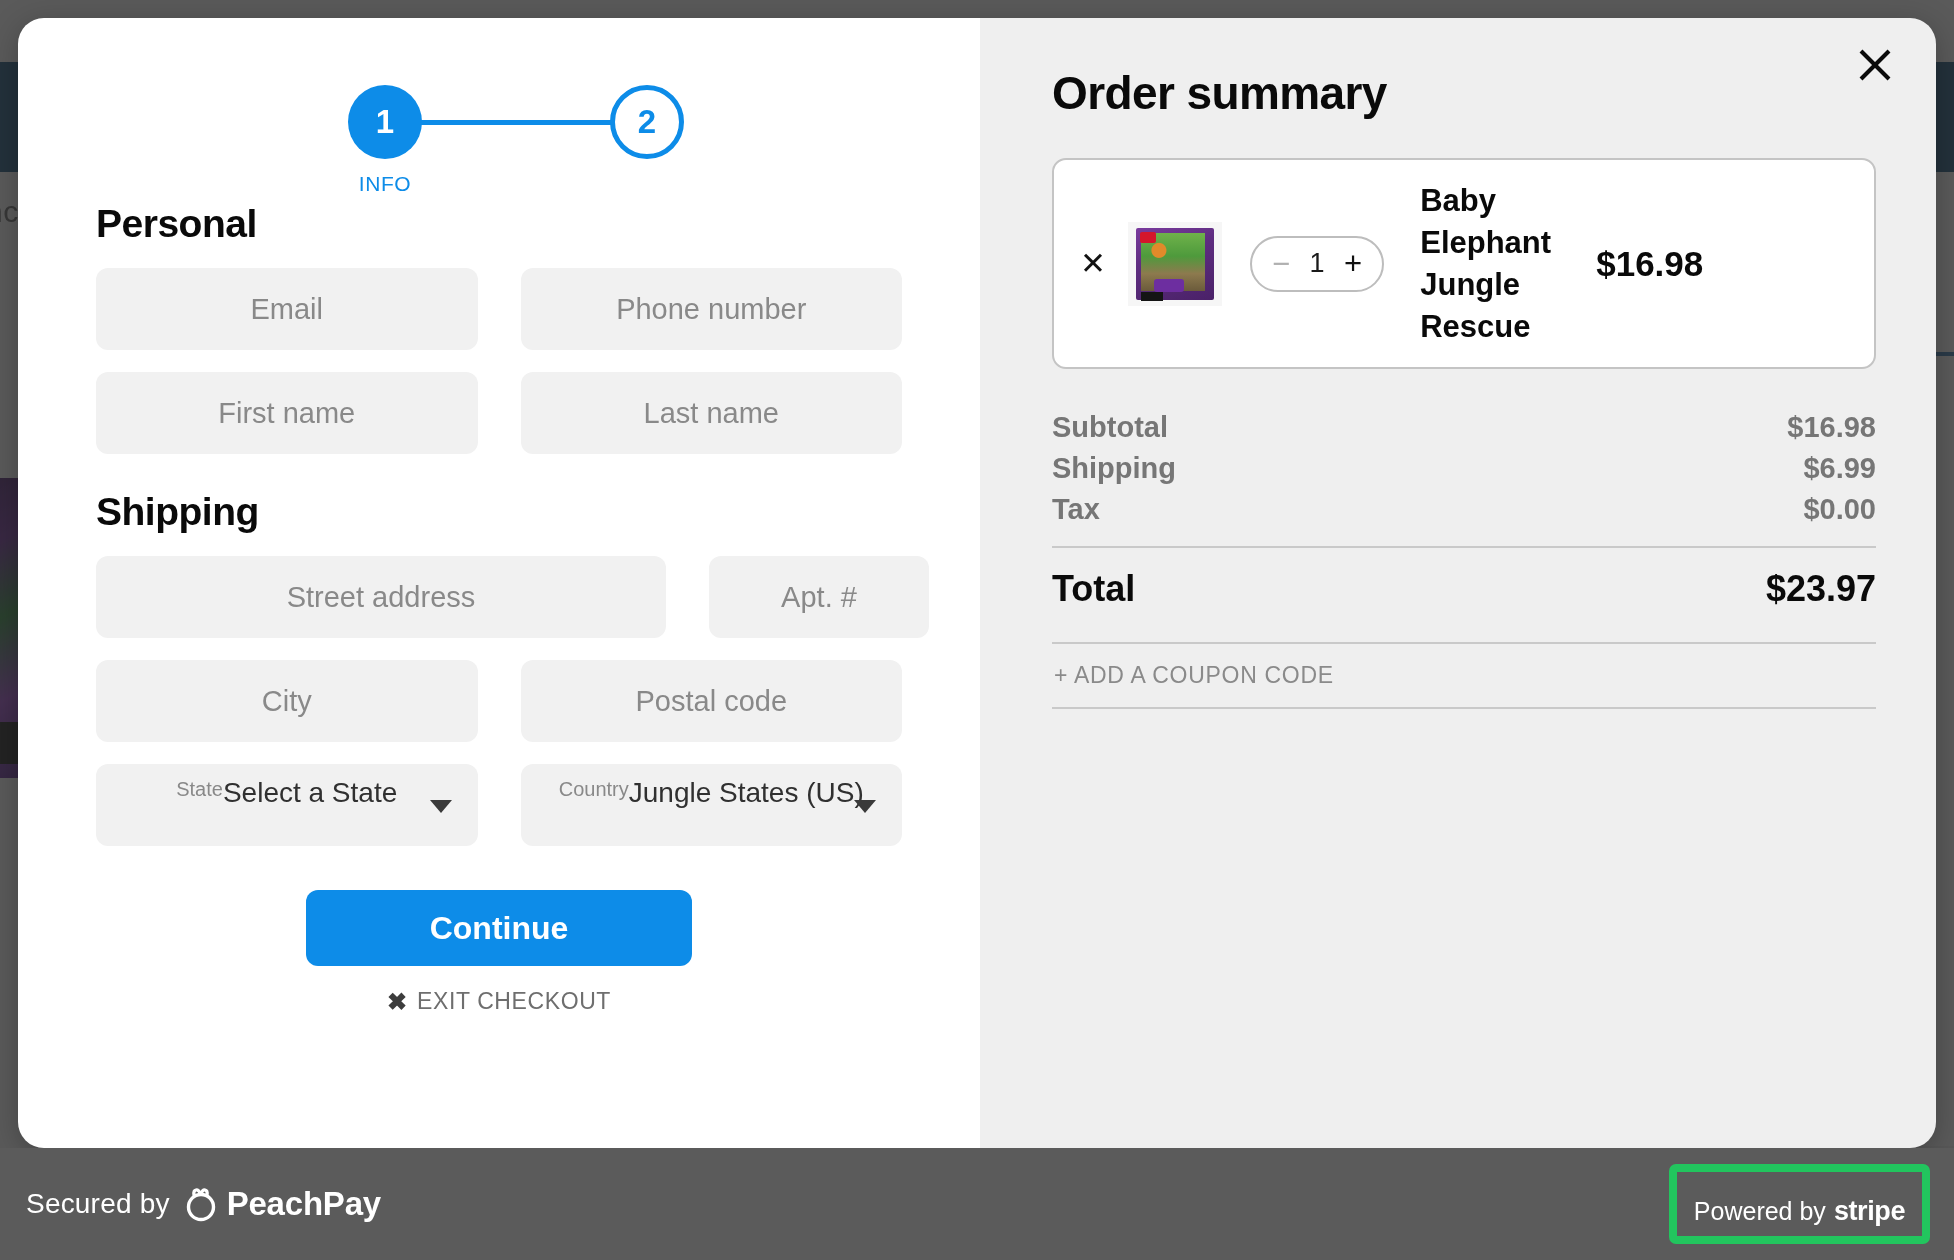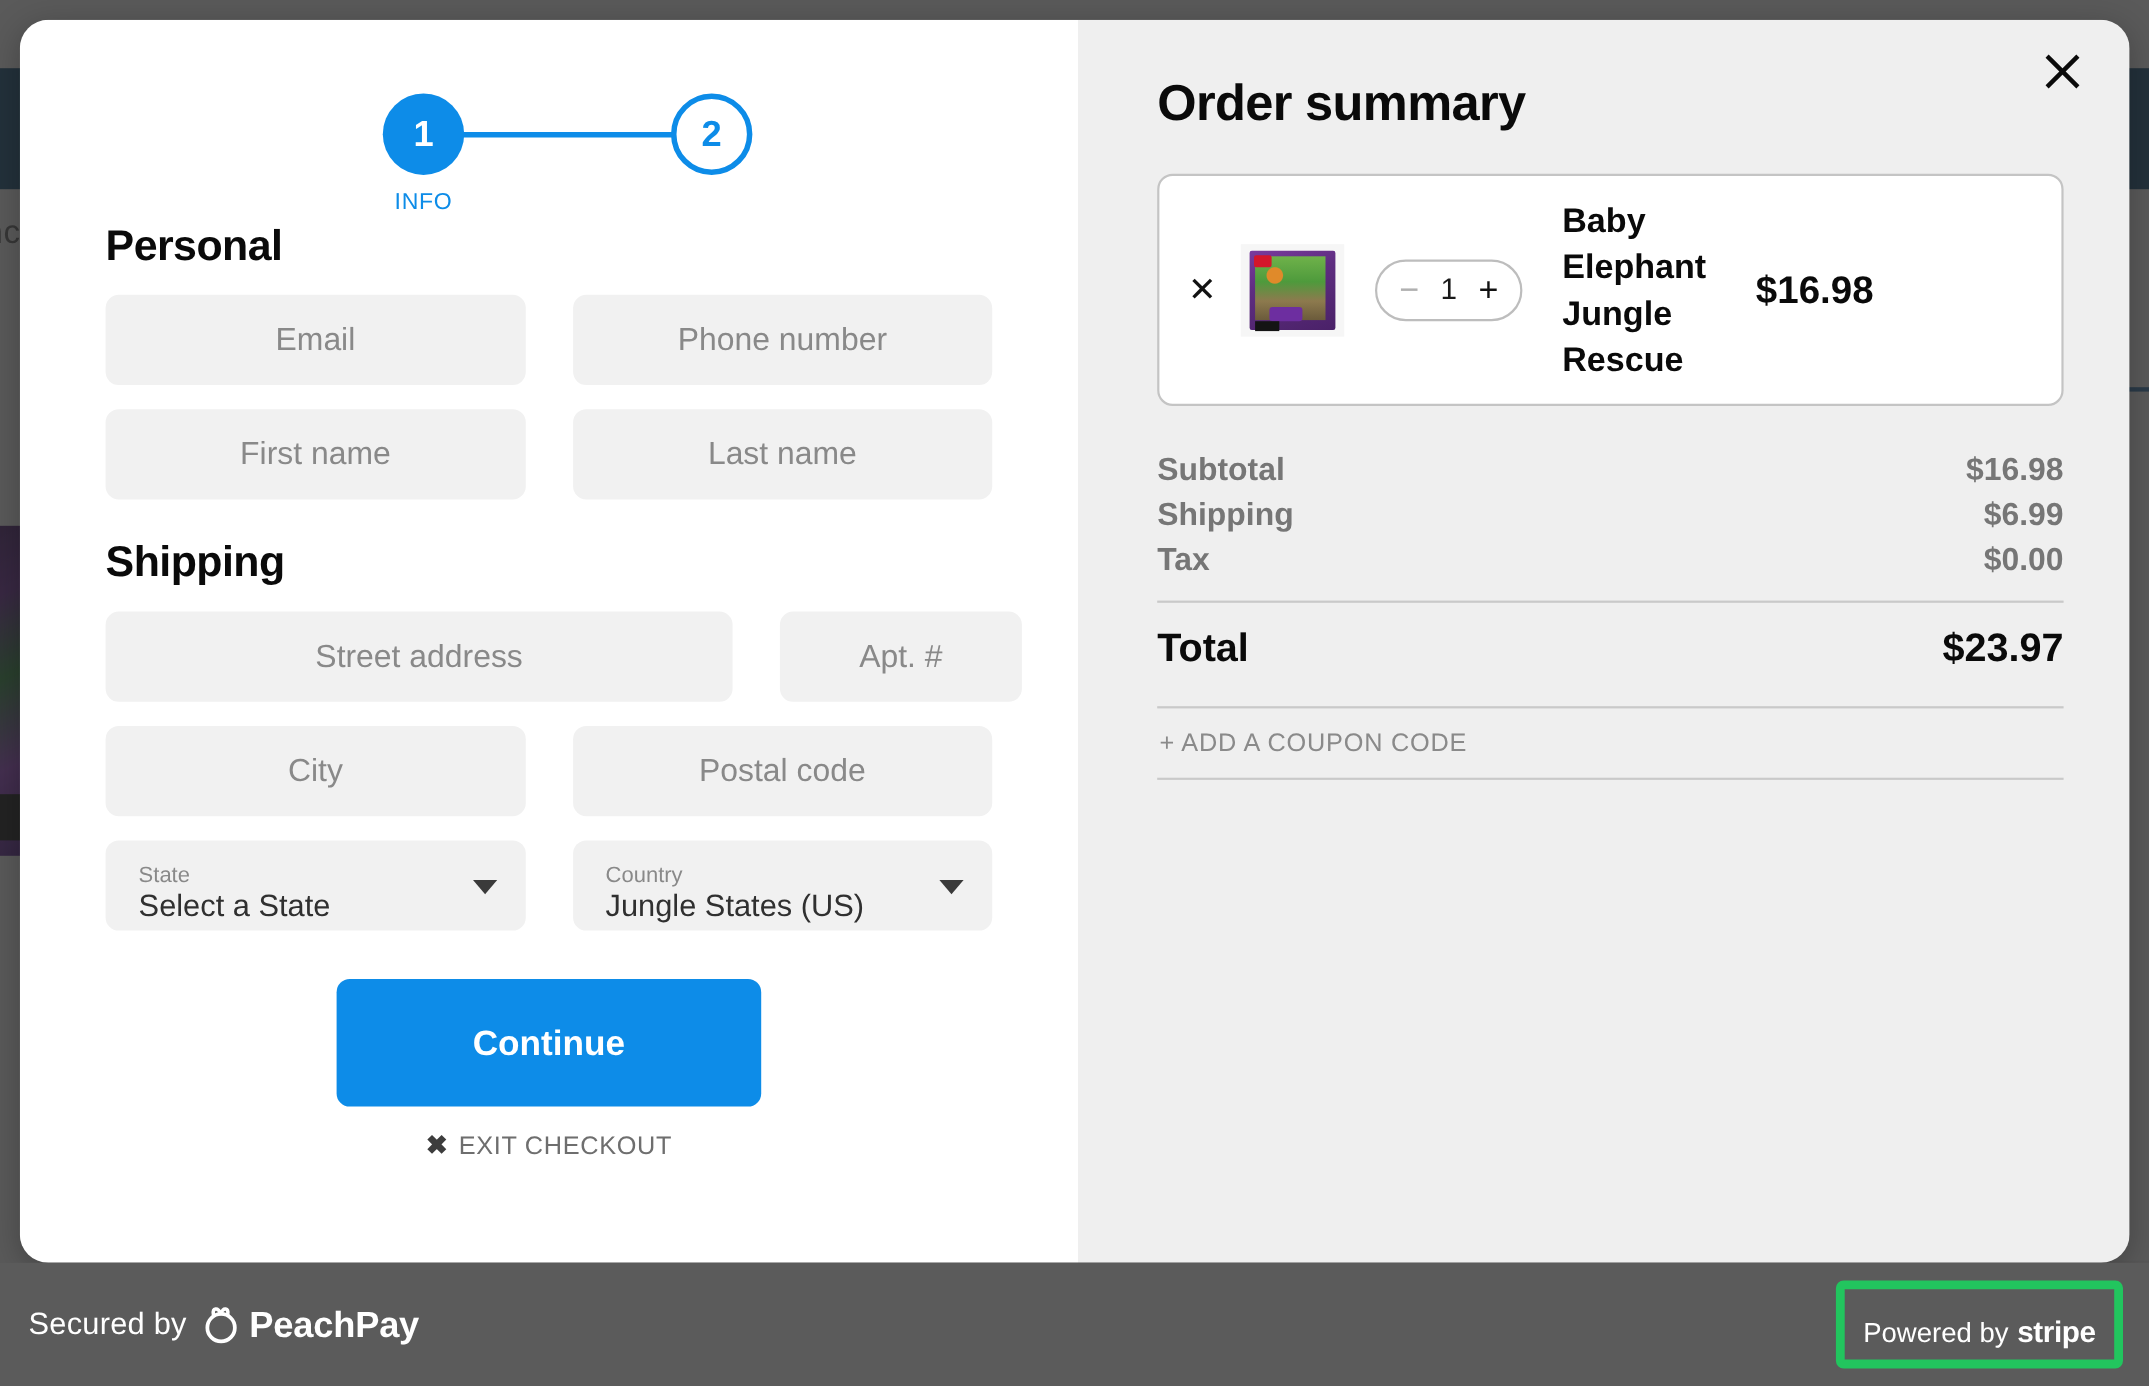--- a/index.html
+++ b/index.html
@@ -223,21 +223,21 @@
 
   
   .select-field {
     background: #f1f1f1;
     border-radius: 12px;
     height: 82px;
     flex: 1;
     position: relative;
     padding: 14px 30px 0 30px;
     display: flex;
-    flex-direction: column;
+    flex-direction: row;
     justify-content: center;
   }
   .select-label {
     font-size: 20px;
     color: #898989;
     line-height: 1.1;
     margin-bottom: 2px;
   }
   .select-value {
     font-size: 28px;
@@ -251,21 +251,21 @@
     width: 0; height: 0;
     border-left: 11px solid transparent;
     border-right: 11px solid transparent;
     border-top: 13px solid #3a3a3a;
   }
 
   
   #continue-button {
     display: block;
     width: 386px;
-    height: 116px;
+    height: 76px;
     margin: 44px auto 0 auto;
     background: #0d8ce8;
     border: none;
     border-radius: 12px;
     color: #ffffff;
     font-size: 32px;
     font-weight: 700;
     font-family: "Liberation Sans", sans-serif;
     cursor: pointer;
   }

